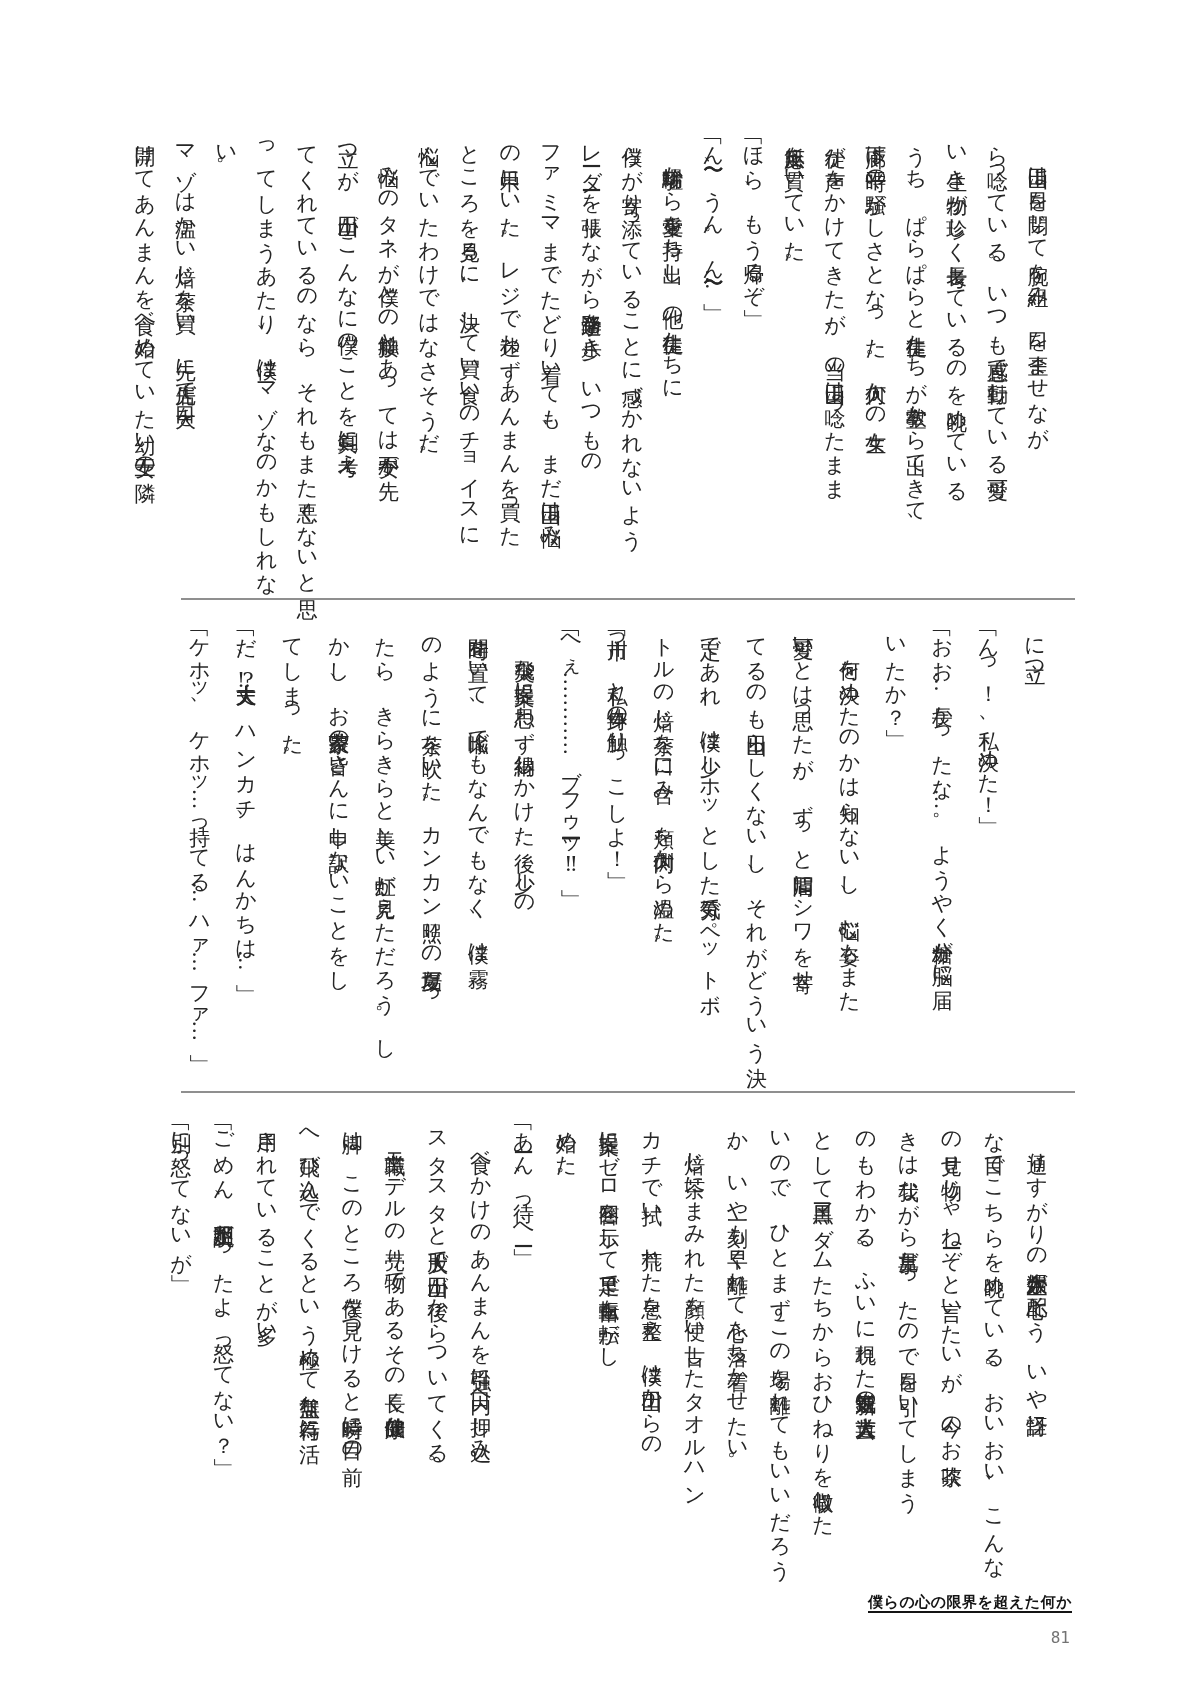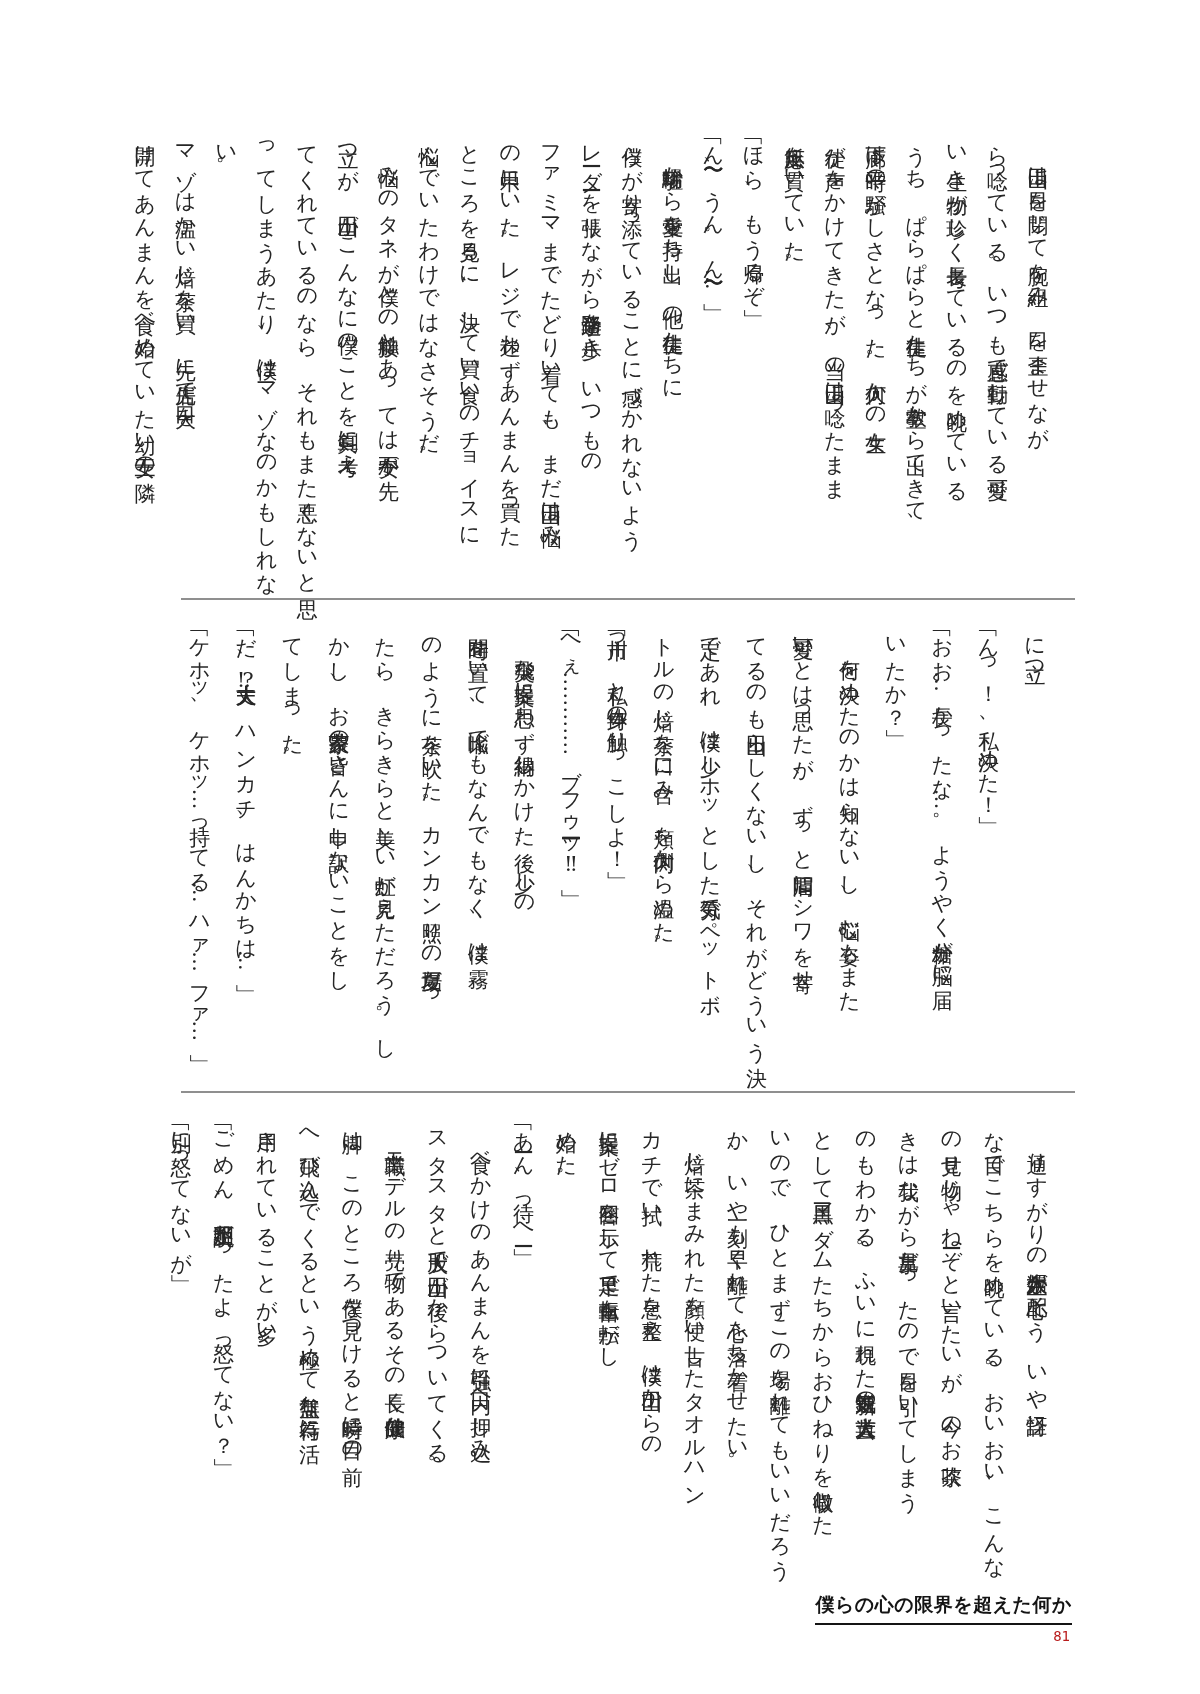--- a/index.html
+++ b/index.html
@@ -51,34 +51,34 @@
   }
   #rule-1 { top: 598px; }
   #rule-2 { top: 1091px; }
 
   .footer-title {
     position: absolute;
     right: 128px;
     top: 1594px;
     font-family: "DejaVu Sans", "Liberation Sans", sans-serif;
     font-weight: 700;
-    font-size: 19px;
+    font-size: 15px;
     letter-spacing: 0.5px;
     color: #141414;
     border-bottom: 2px solid #141414;
-    padding-bottom: 8px;
+    padding-bottom: 0;
     line-height: 1.1;
   }
   .page-number {
     position: absolute;
     right: 130px;
     top: 1629px;
     font-family: "DejaVu Sans Mono", "Liberation Mono", monospace;
-    font-size: 14px;
-    color: #b91c1c;
+    font-size: 16px;
+    color: #737373;
     line-height: 1.1;
   }
 </style>
 </head>
 <body>
 
 <div class="page">
 
   <div class="band" id="band-top">
       <div class="col">　山田は目を閉じて腕を組み、口を歪ませなが</div>

